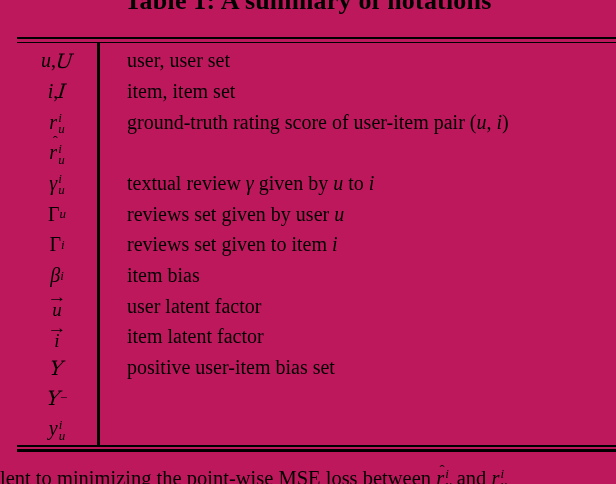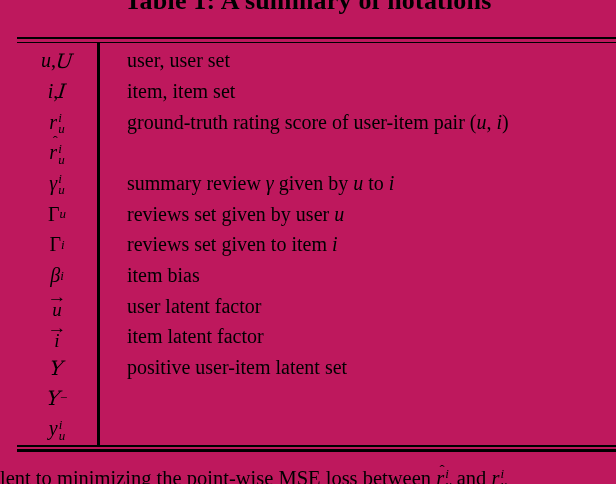--- a/index.html
+++ b/index.html
@@ -172,21 +172,21 @@
         <div class="row">
           <span class="cell-sym">
             <span class="stack">
               <span class="it">γ</span>
               <span class="supsub">
                 <span>i</span>
                 <span>u</span>
               </span>
             </span>
           </span>
-          <span class="cell-desc"><span>summary review </span><span class="it">γ</span><span> given by </span><span class="it">u</span><span> to </span><span class="it">i</span></span>
+          <span class="cell-desc"><span>textual review </span><span class="it">γ</span><span> given by </span><span class="it">u</span><span> to </span><span class="it">i</span></span>
         </div>
         <div class="row">
           <span class="cell-sym">
             <span>Γ</span>
             <sub class="sb">u</sub>
           </span>
           <span class="cell-desc"><span>reviews set given by user </span><span class="it">u</span></span>
         </div>
         <div class="row">
           <span class="cell-sym">
@@ -217,21 +217,21 @@
               <span class="arrow">→</span>
               <span class="vb">i</span>
             </span>
           </span>
           <span class="cell-desc"><span>item latent factor</span></span>
         </div>
         <div class="row">
           <span class="cell-sym">
             <span class="cal">Y</span>
           </span>
-          <span class="cell-desc"><span>positive user-item latent set</span></span>
+          <span class="cell-desc"><span>positive user-item bias set</span></span>
         </div>
         <div class="row">
           <span class="cell-sym">
             <span class="cal">Y</span>
             <sup class="sp">−</sup>
           </span>
         </div>
         <div class="row">
           <span class="cell-sym">
             <span class="stack">

